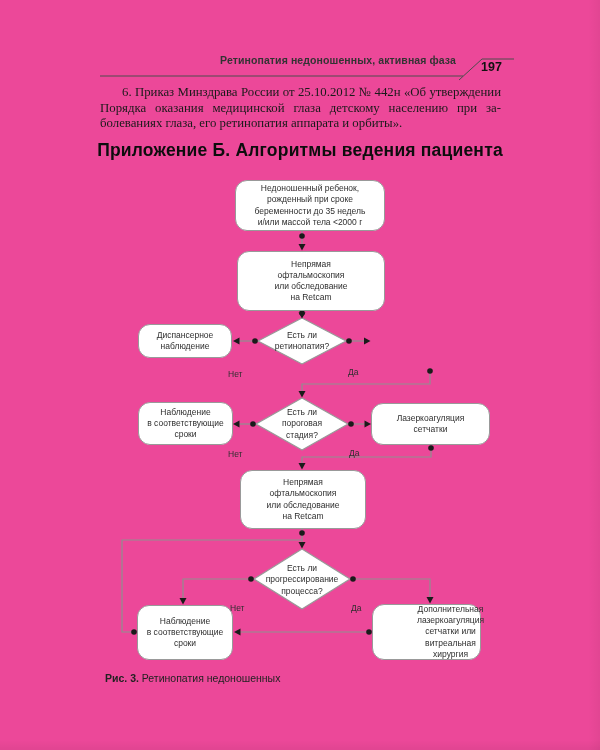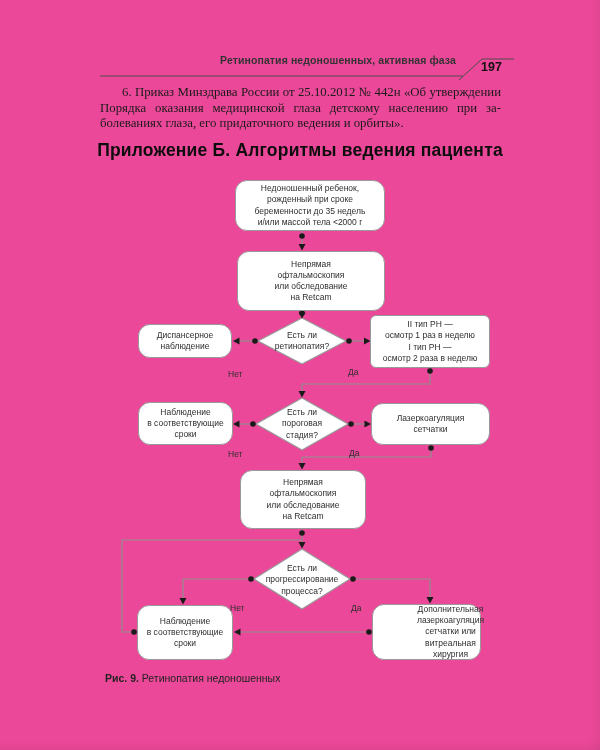--- a/index.html
+++ b/index.html
@@ -95,39 +95,35 @@
       <path d="M298.5,542 L305.5,542 L302,548.5 Z"></path>
       <path d="M179.5,598 L186.5,598 L183,604.5 Z"></path>
       <path d="M426.5,597 L433.5,597 L430,603.5 Z"></path>
       <path d="M240.5,628.5 L240.5,635.5 L234,632 Z"></path>
     </g>
   </svg>
 
   <div class="para">
     <div class="pline first">6. Приказ Минздрава России от 25.10.2012 № 442н «Об утверждении</div>
     <div class="pline">Порядка оказания медицинской глаза детскому населению при за-</div>
-    <div class="pline last">болеваниях глаза, его придаточного ведения и орбиты».</div>
+    <div class="pline last">болеваниях глаза, его ретинопатия аппарата и орбиты».</div>
   </div>
 
   <div class="title">Приложение Б. Алгоритмы ведения пациента</div>
 
   <div class="node" style="left:235px;top:180px;width:150px;height:51px;">Недоношенный ребенок,
 рожденный при сроке
 беременности до 35 недель
 и/или массой тела &lt;2000 г</div>
   <div class="node" style="left:237px;top:251px;width:148px;height:60px;">Непрямая
 офтальмоскопия
 или обследование
 на Retcam</div>
   <div class="node" style="left:138px;top:324px;width:94px;height:34px;">Диспансерное
 наблюдение</div>
-  <div class="node" style="left:370px;top:315px;width:120px;height:53px;border-radius:6px;">II тип РН —
-осмотр 1 раз в неделю
-I тип РН —
-осмотр 2 раза в неделю</div>
   <div class="node" style="left:138px;top:402px;width:95px;height:43px;">Наблюдение
 в соответствующие
 сроки</div>
   <div class="node" style="left:371px;top:403px;width:119px;height:42px;">Лазеркоагуляция
 сетчатки</div>
   <div class="node" style="left:240px;top:470px;width:126px;height:59px;">Непрямая
 офтальмоскопия
 или обследование
 на Retcam</div>
   <div class="node" style="left:137px;top:605px;width:96px;height:55px;">Наблюдение
@@ -148,19 +144,19 @@
 процесса?</div>
 
   <div class="blabel" style="left:228px;top:329px;width:26px;">Нет</div>
   <div class="blabel" style="left:348px;top:327px;width:24px;">Да</div>
   <div class="blabel" style="left:228px;top:409px;width:26px;">Нет</div>
   <div class="blabel" style="left:349px;top:408px;width:24px;">Да</div>
   <div class="blabel" style="left:230px;top:563px;width:24px;">Нет</div>
   <div class="blabel" style="left:351px;top:563px;width:24px;">Да</div>
 
   <div class="caption">
-    <span class="cb">Рис. 9.</span>
+    <span class="cb">Рис. 3.</span>
     <span>Ретинопатия недоношенных</span>
   </div>
 
   <div class="edge-r"></div>
   <div class="edge-b"></div>
 </div>
 
 </body></html>

